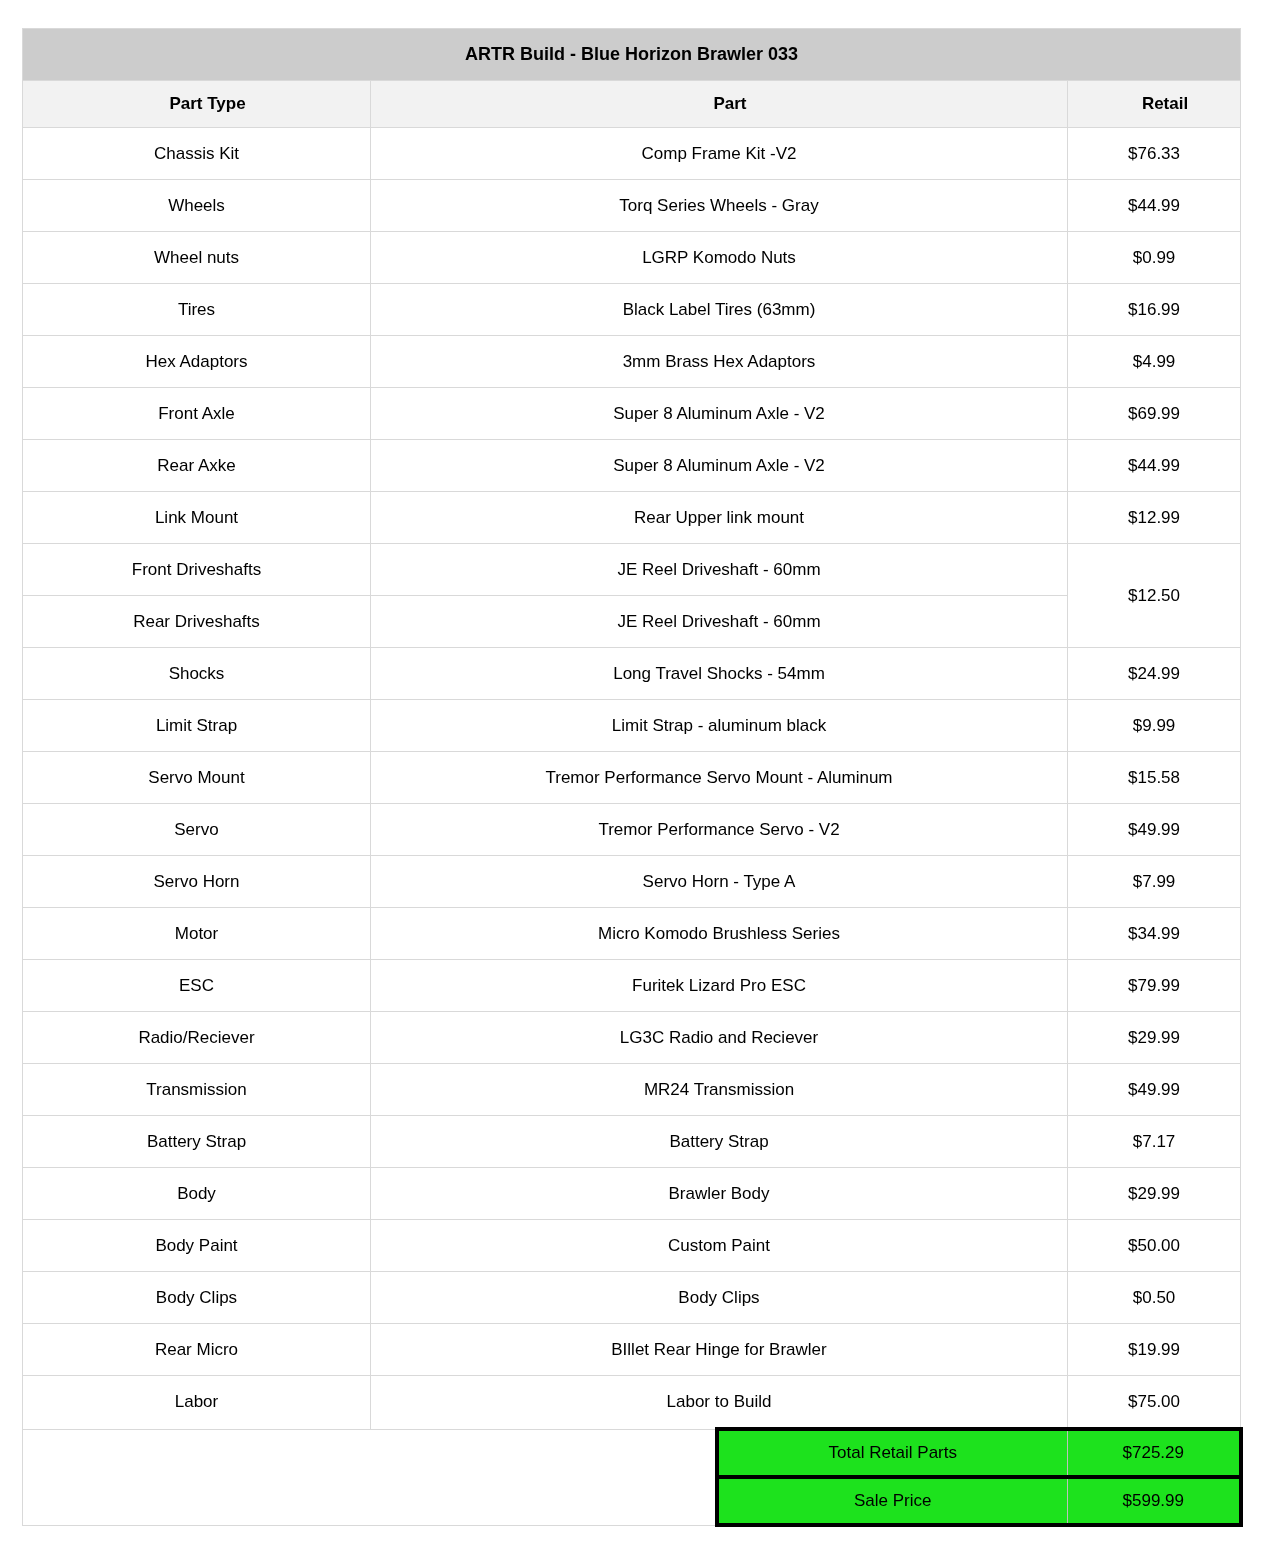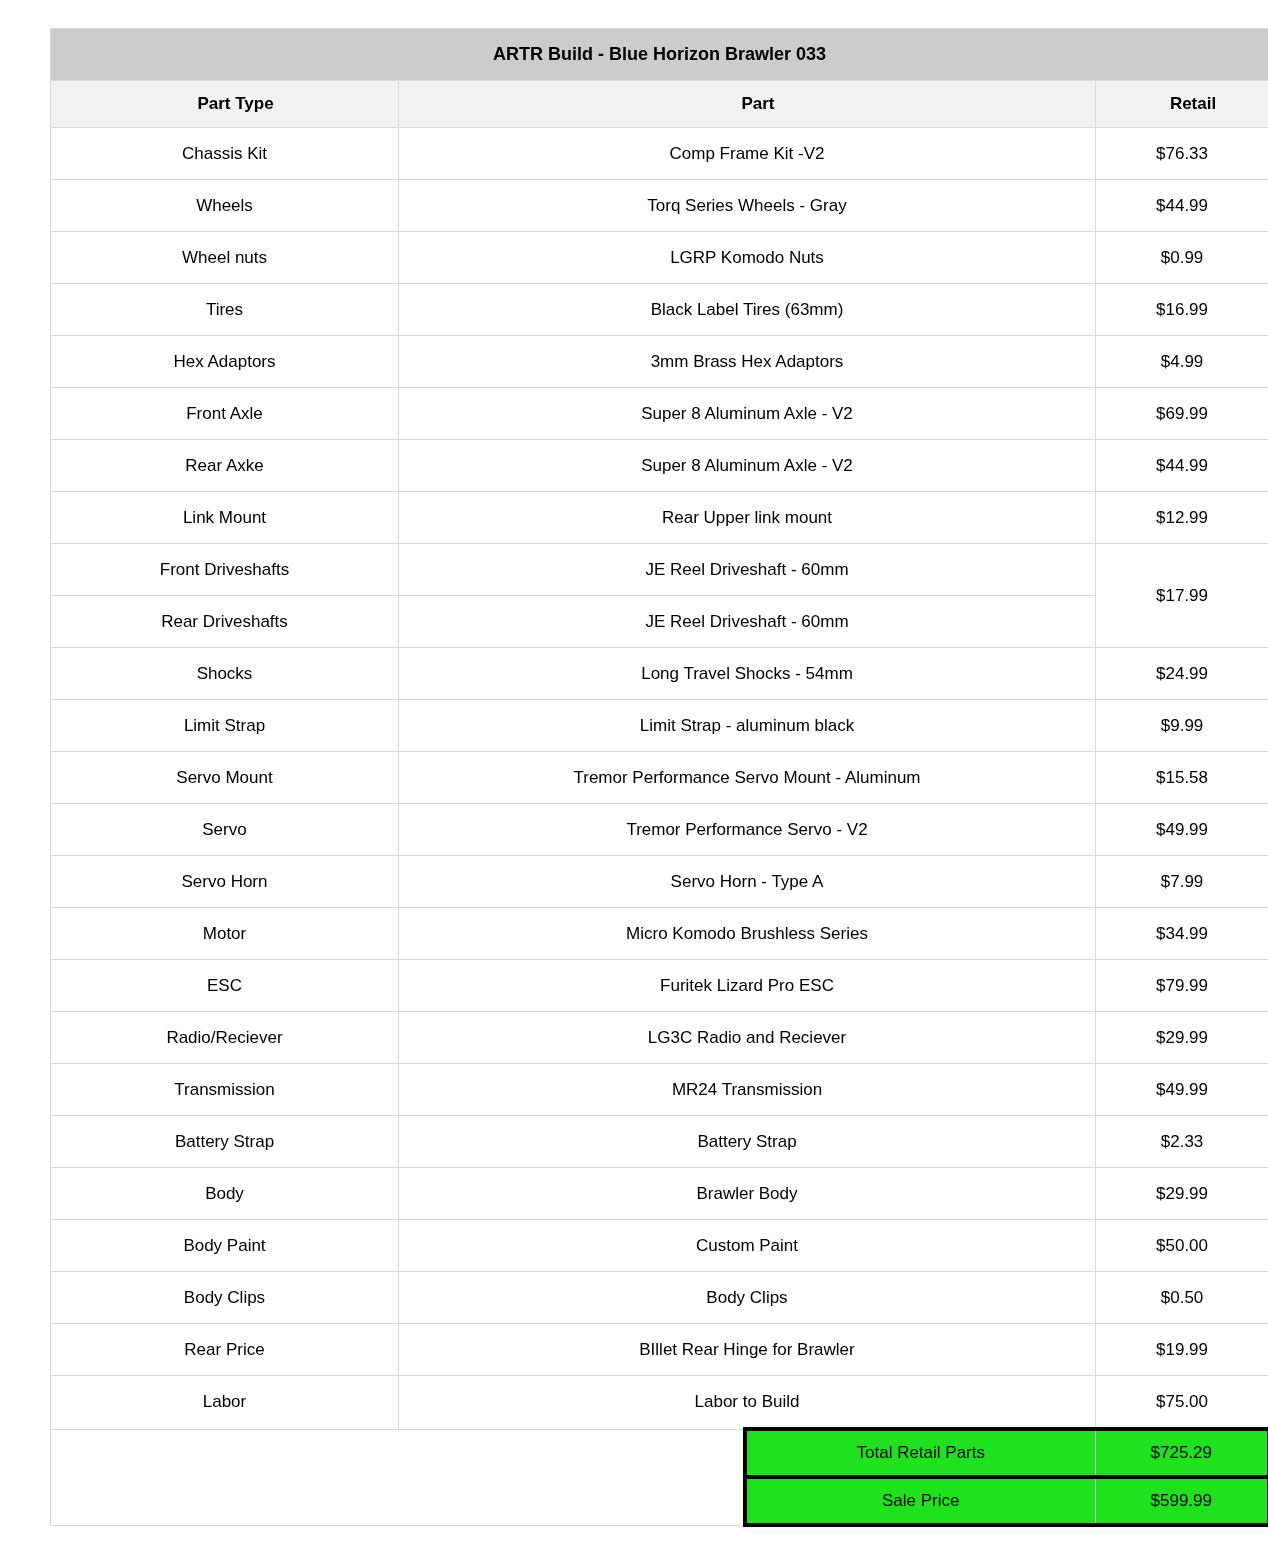--- a/index.html
+++ b/index.html
@@ -7,21 +7,20 @@
     padding: 0;
     background: #ffffff;
     width: 1268px;
     height: 1552px;
     font-family: "Liberation Sans", "DejaVu Sans", sans-serif;
     color: #000;
   }
   .sheet {
     padding: 28px 28px 0 22px;
     box-sizing: border-box;
-    margin-left: 28px;
   }
   table.parts {
     border-collapse: collapse;
     table-layout: fixed;
     width: 1218px;
     font-size: 17px;
   }
   table.parts th,
   table.parts td {
     border: 1px solid var(--grid, #d9d9d9);
@@ -126,21 +125,21 @@
           <td>$44.99</td>
         </tr>
         <tr>
           <td>Link Mount</td>
           <td colspan="2">Rear Upper link mount</td>
           <td>$12.99</td>
         </tr>
         <tr>
           <td>Front Driveshafts</td>
           <td colspan="2">JE Reel Driveshaft - 60mm</td>
-          <td rowspan="2">$17.99</td>
+          <td rowspan="2">$12.50</td>
         </tr>
         <tr>
           <td>Rear Driveshafts</td>
           <td colspan="2">JE Reel Driveshaft - 60mm</td>
         </tr>
         <tr>
           <td>Shocks</td>
           <td colspan="2">Long Travel Shocks - 54mm</td>
           <td>$24.99</td>
         </tr>
@@ -180,39 +179,39 @@
           <td>$29.99</td>
         </tr>
         <tr>
           <td>Transmission</td>
           <td colspan="2">MR24 Transmission</td>
           <td>$49.99</td>
         </tr>
         <tr>
           <td>Battery Strap</td>
           <td colspan="2">Battery Strap</td>
-          <td>$2.33</td>
+          <td>$7.17</td>
         </tr>
         <tr>
           <td>Body</td>
           <td colspan="2">Brawler Body</td>
           <td>$29.99</td>
         </tr>
         <tr>
           <td>Body Paint</td>
           <td colspan="2">Custom Paint</td>
           <td>$50.00</td>
         </tr>
         <tr>
           <td>Body Clips</td>
           <td colspan="2">Body Clips</td>
           <td>$0.50</td>
         </tr>
         <tr>
-          <td>Rear Price</td>
+          <td>Rear Micro</td>
           <td colspan="2">BIllet Rear Hinge for Brawler</td>
           <td>$19.99</td>
         </tr>
         <tr>
           <td>Labor</td>
           <td colspan="2">Labor to Build</td>
           <td>$75.00</td>
         </tr>
       </tbody>
     <tbody id="footer-rows">

